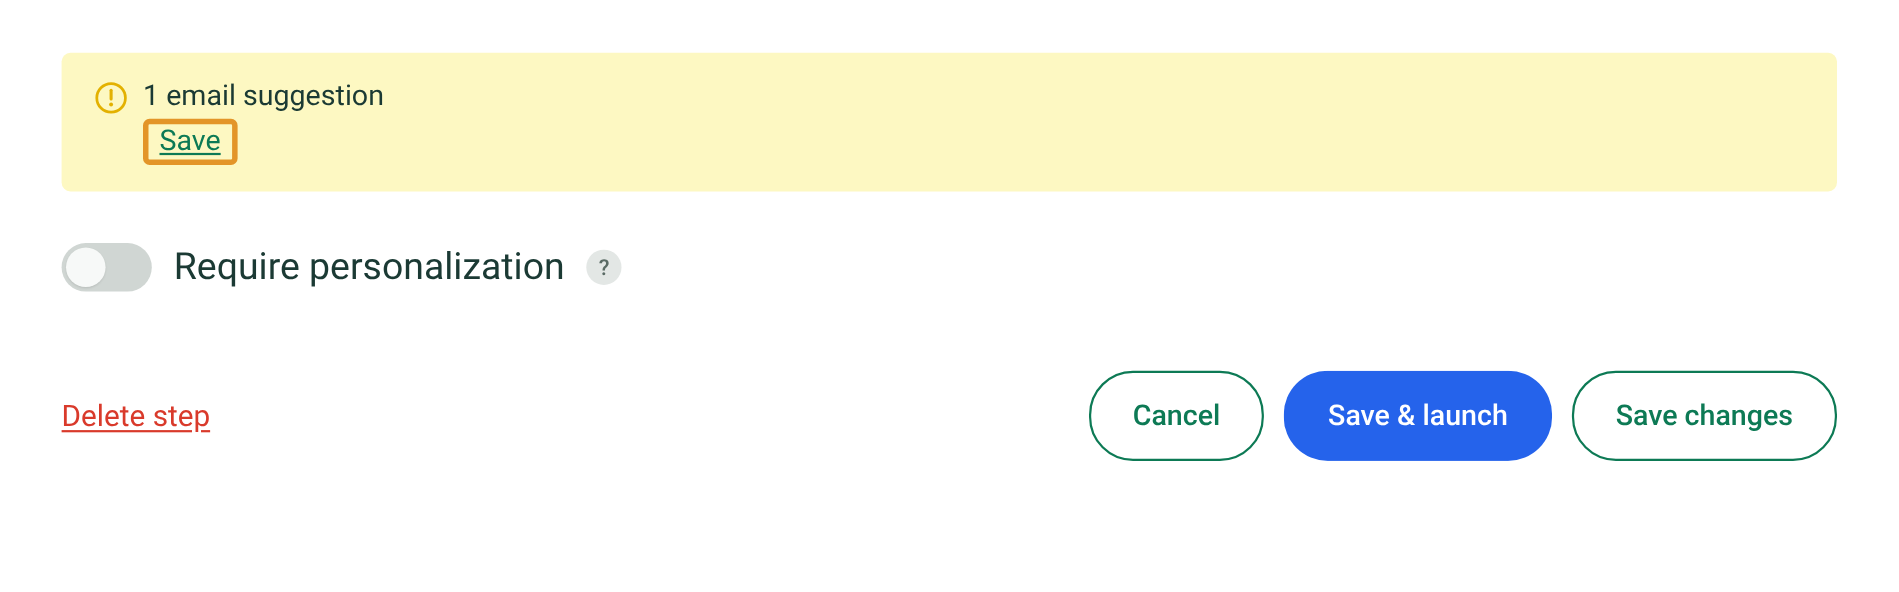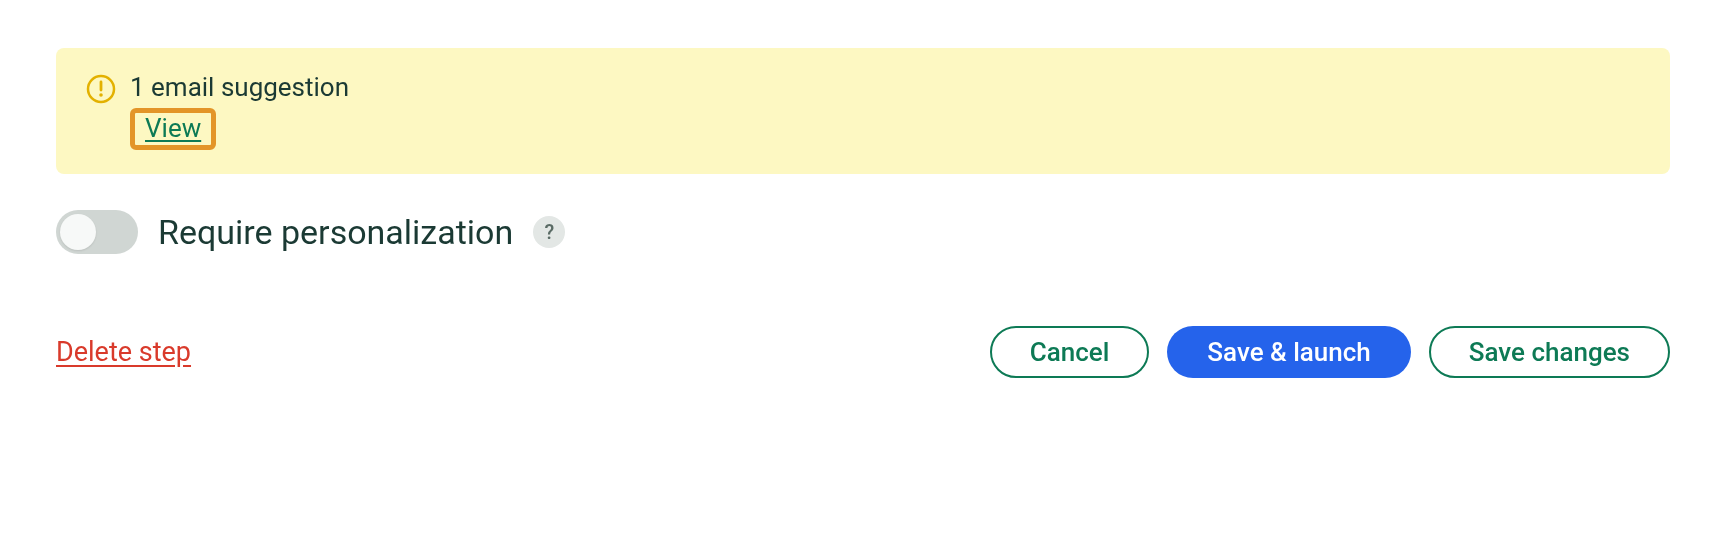--- a/index.html
+++ b/index.html
@@ -13,21 +13,21 @@
   .container {
     padding: 48px 56px 48px 56px;
   }
   .alert-banner {
     background: #fdf8c2;
     border-radius: 8px;
     padding: 24px 34px 24px 30px;
     display: flex;
     align-items: flex-start;
     gap: 14px;
-    margin-bottom: 36px;
+    margin-bottom: 47px;
   }
   .alert-icon-wrap {
     flex-shrink: 0;
     display: flex;
     align-items: center;
     justify-content: center;
     padding-top: 2px;
   }
   .alert-body {
     display: flex;
@@ -102,21 +102,21 @@
     color: #d93a2b;
     text-decoration: underline;
     text-underline-offset: 4px;
   }
   .btn-group {
     display: flex;
     gap: 18px;
     align-items: center;
   }
   .btn {
-    height: 52px;
+    height: 82px;
     padding: 0 38px;
     border-radius: 40px;
     font-size: 26px;
     font-weight: 500;
     display: flex;
     align-items: center;
     justify-content: center;
     border: 2px solid transparent;
     cursor: pointer;
   }
@@ -139,21 +139,21 @@
     <span class="alert-icon-wrap">
       <svg width="30" height="30" viewBox="0 0 30 30" fill="none">
         <circle cx="15" cy="15" r="13" stroke="#e3b100" stroke-width="2.5"></circle>
         <line x1="15" y1="8" x2="15" y2="16" stroke="#e3b100" stroke-width="2.8" stroke-linecap="round"></line>
         <circle cx="15" cy="21" r="1.8" fill="#e3b100"></circle>
       </svg>
     </span>
     <div class="alert-body">
       <span class="alert-title">1 email suggestion</span>
       <span class="view-link-box">
-        <span class="view-link">View</span>
+        <span class="view-link">Save</span>
       </span>
     </div>
   </div>
 
   <div class="toggle-row">
     <div class="toggle">
       <div class="toggle-knob"></div>
     </div>
     <span class="toggle-label">Require personalization</span>
     <span class="help-badge">?</span>

